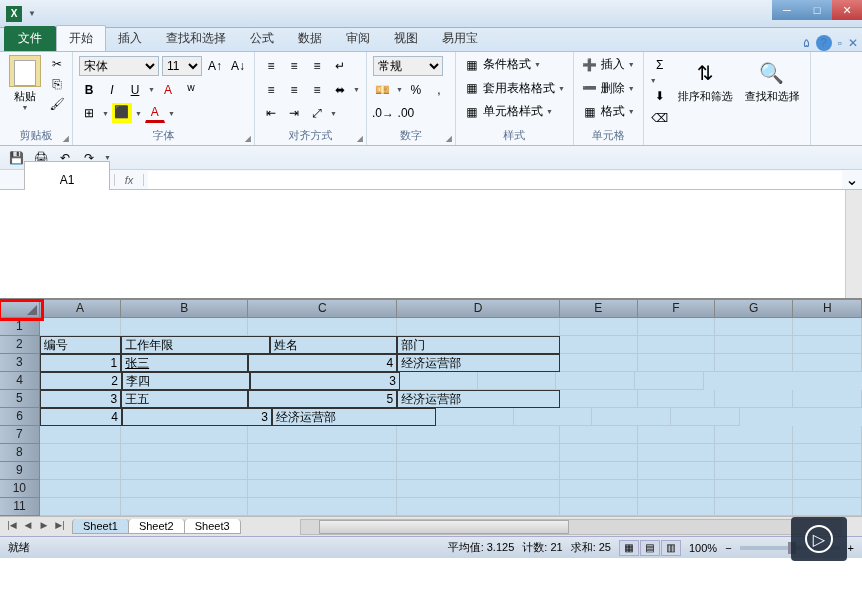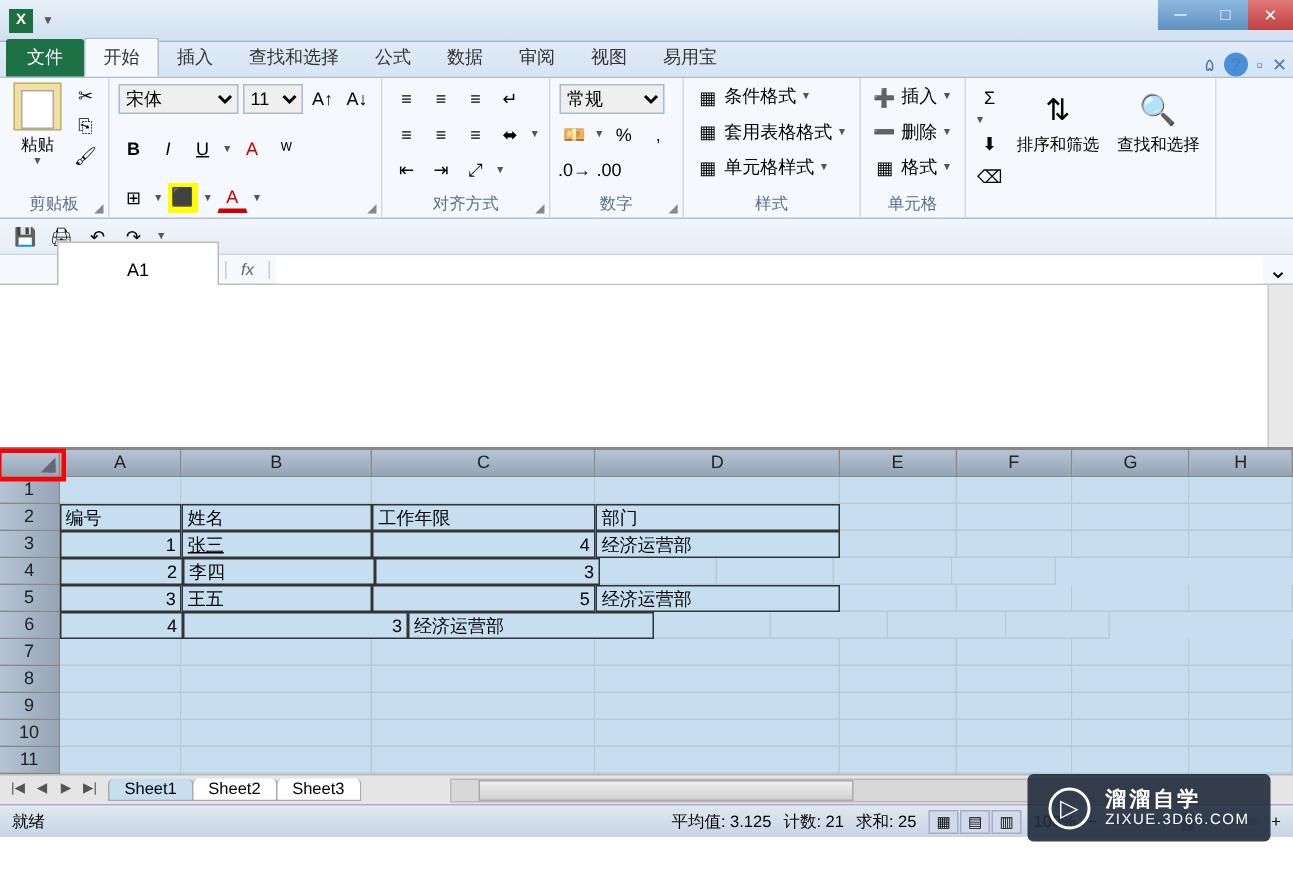--- a/index.html
+++ b/index.html
@@ -51,21 +51,21 @@
     
     .ribbon-item { display: flex; align-items: center; gap: 3px; font-size: 12px; padding: 1px 2px; white-space: nowrap; }
     .item-icon { width: 16px; height: 16px; display: inline-flex; align-items: center; justify-content: center; }
     
     
     .qat2 { height: 24px; background: linear-gradient(#f0f5fb, #e5edf6); border-bottom: 1px solid #c5d5e5; display: flex; align-items: center; padding: 0 8px; gap: 6px; }
     .qat2 .qbtn { width: 18px; height: 18px; display: flex; align-items: center; justify-content: center; font-size: 12px; }
     
     
     .formula-bar { height: 20px; background: #f5f8fc; border-bottom: 1px solid #c0c0c0; display: flex; align-items: center; }
-    .name-box { width: 108px; border: 1px solid #bbb; background: white; font-size: 12px; padding: 11px 4px; text-align: center; margin-left: 38px; }
+    .name-box { width: 86px; border: 1px solid #bbb; background: white; font-size: 12px; padding: 11px 4px; text-align: center; margin-left: 24px; }
     .fx-label { width: 30px; text-align: center; font-size: 11px; font-style: italic; color: #666; border-left: 1px solid #ccc; border-right: 1px solid #ccc; margin: 0 4px; padding: 0 6px; }
     .formula-input { flex: 1; background: white; height: 18px; }
     .formula-expand { width: 20px; text-align: center; }
     
     
     .split-area { height: 110px; background: white; border-bottom: 2px solid #888; position: relative; }
     .split-area .vscroll { position: absolute; right: 0; top: 0; bottom: 0; width: 17px; background: #e8e8e8; border-left: 1px solid #ccc; }
     
     
     .grid-area { position: relative; background: #c5dff0; }
@@ -177,20 +177,21 @@
       <span class="btn-icon">ᵂ</span>
     </div>
     <div class="ribbon-row">
       <span class="btn-icon">⊞</span>
         <span class="dd-arrow">▼</span>
       <span class="btn-icon" style="background:#ff0;border-bottom:3px solid #ff0">⬛</span>
         <span class="dd-arrow">▼</span>
       <span class="btn-icon" style="color:#c00;border-bottom:3px solid #c00">A</span>
         <span class="dd-arrow">▼</span>
     </div>
+    <div class="ribbon-group-label">字体</div>
     <div class="ribbon-group-corner">◢</div>
   </div>
 
   <div class="ribbon-group">
     <div class="ribbon-row">
       <span class="btn-icon">≡</span>
       <span class="btn-icon">≡</span>
       <span class="btn-icon">≡</span>
       <span class="btn-icon">↵</span>
     </div>
@@ -326,22 +327,22 @@
       <div class="cell" style="width: 150px;"></div>
       <div class="cell" style="width: 164px;"></div>
       <div class="cell" style="width: 78px;"></div>
       <div class="cell" style="width: 78px;"></div>
       <div class="cell" style="width: 79px;"></div>
       <div class="cell" style="width: 69px;"></div>
     </div>
     <div class="row">
       <div class="row-h">2</div>
       <div class="cell bordered" style="width: 82px;">编号</div>
+      <div class="cell bordered" style="width: 150px;">工作年限</div>
       <div class="cell bordered" style="width: 128px;">姓名</div>
-      <div class="cell bordered" style="width: 150px;">工作年限</div>
       <div class="cell bordered" style="width: 164px;">部门</div>
       <div class="cell" style="width: 78px;"></div>
       <div class="cell" style="width: 78px;"></div>
       <div class="cell" style="width: 79px;"></div>
       <div class="cell" style="width: 69px;"></div>
     </div>
     <div class="row">
       <div class="row-h">3</div>
       <div class="cell bordered ralign" style="width: 82px;">1</div>
       <div class="cell bordered" style="width: 128px; text-decoration: underline;">张三</div>
@@ -472,17 +473,13 @@
     <span>−</span>
     <div class="zoom-slider">
         <div class="zoom-thumb"></div>
       </div>
     <span>+</span>
   </div>
 </div>
 
 <div class="watermark">
   <div class="watermark-icon">▷</div>
-  <div class="watermark-text">
-    <div class="watermark-cn">溜溜自学</div>
-    <div class="watermark-url">ZIXUE.3D66.COM</div>
-  </div>
 </div>
 
 </body></html>

